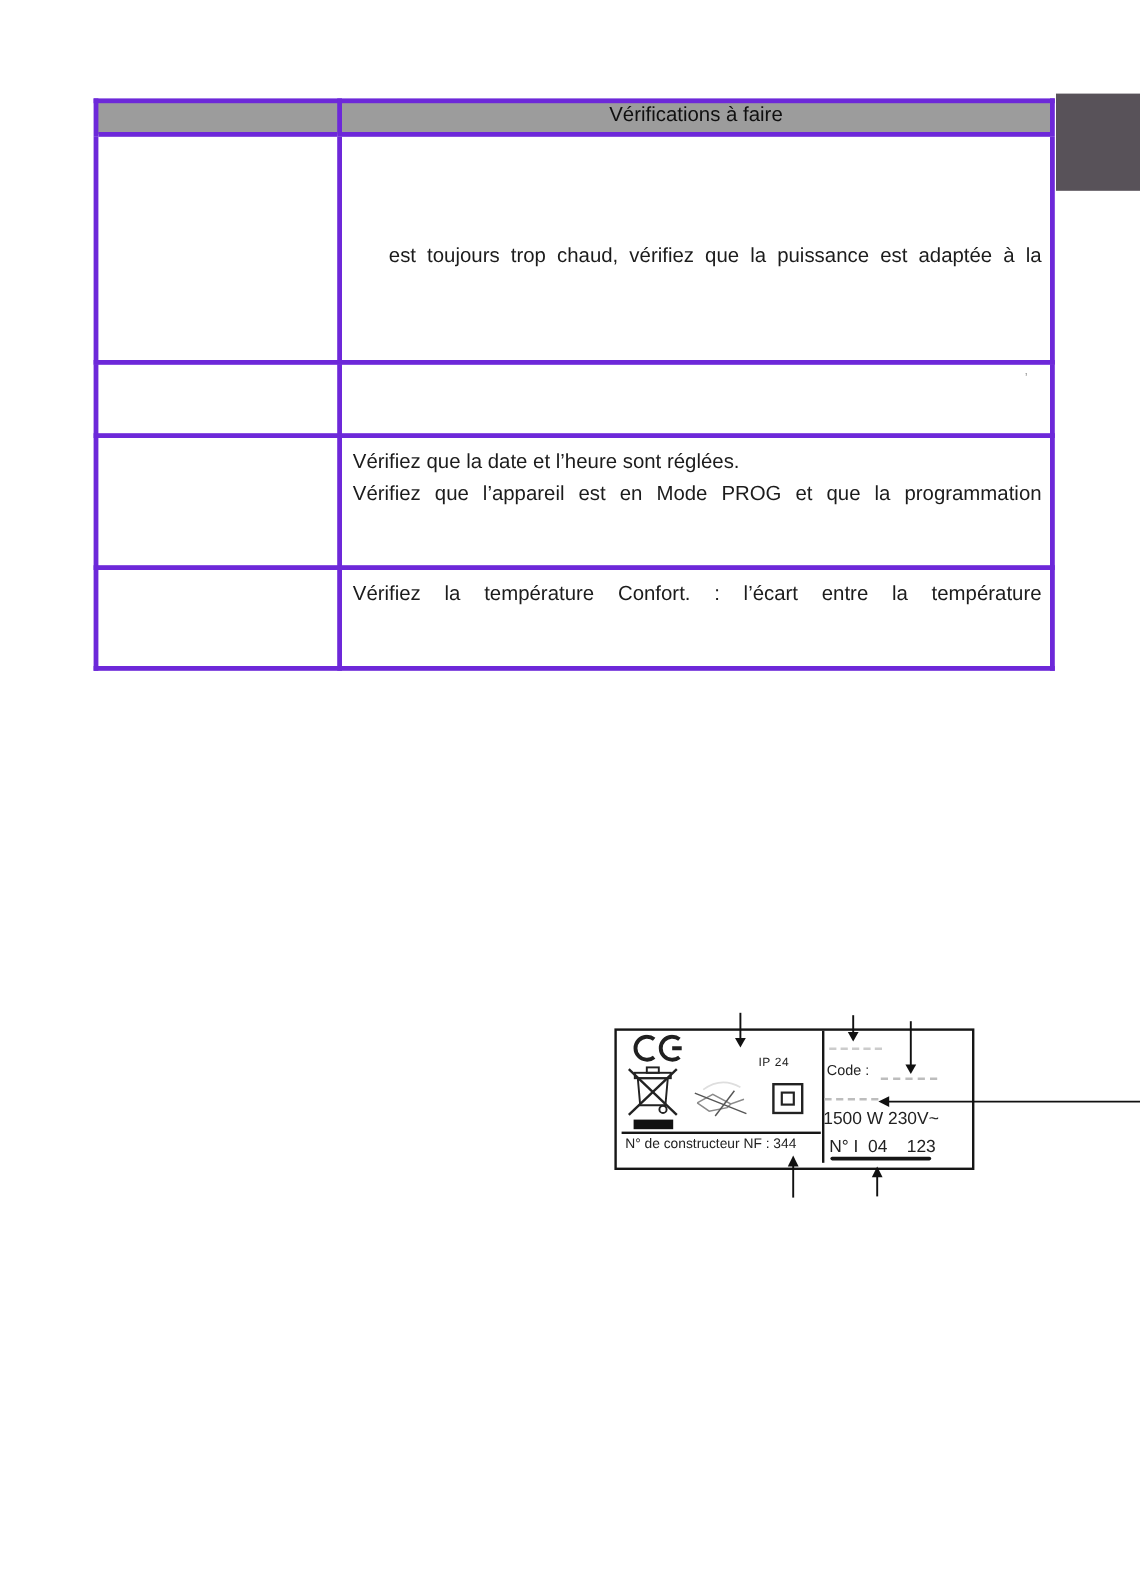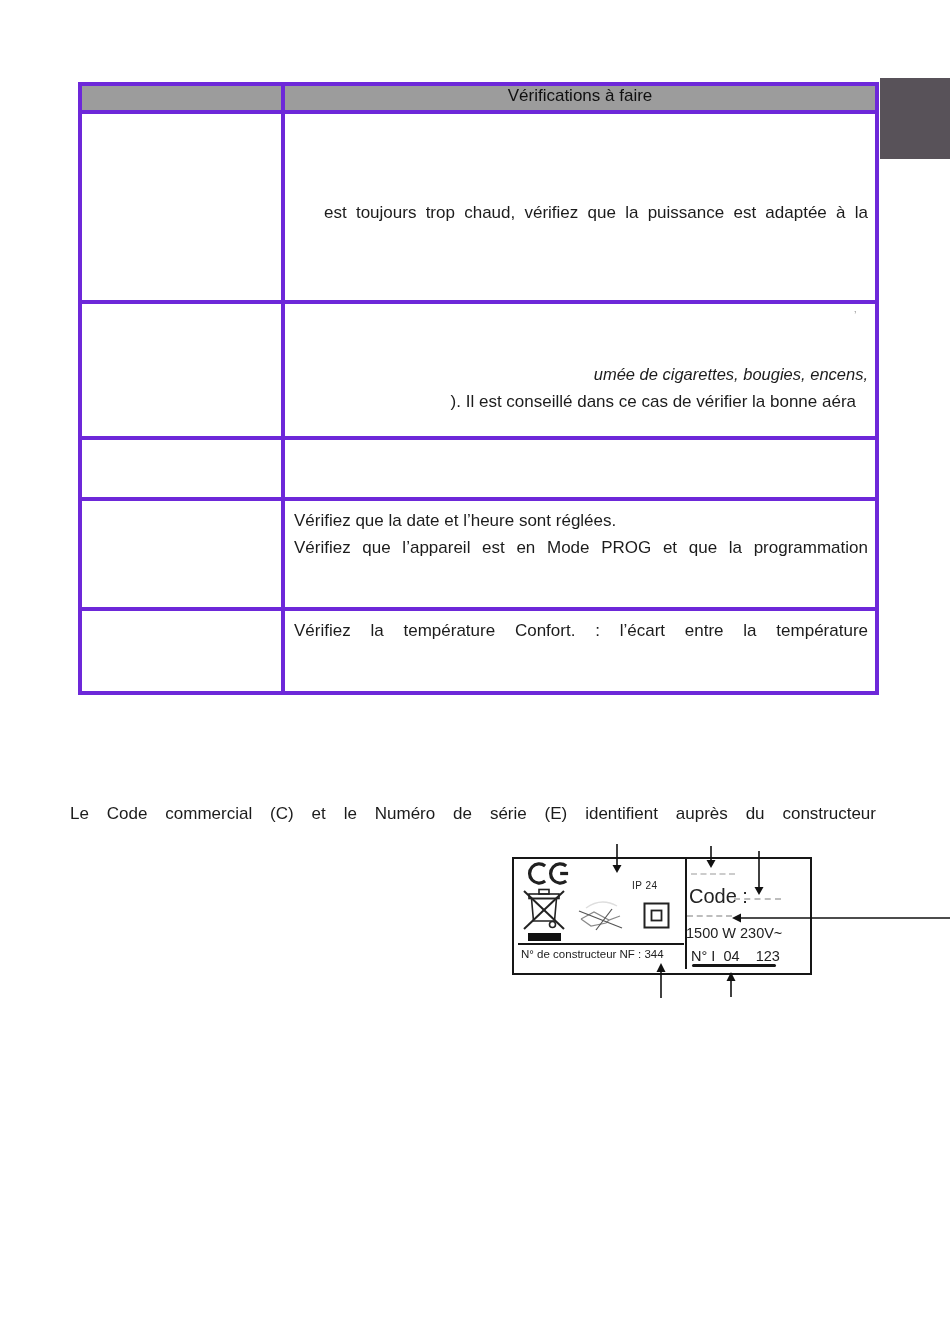--- a/index.html
+++ b/index.html
@@ -35,21 +35,21 @@
   .label-box{position:absolute;left:512px;top:857px;width:296px;height:114px;border:2px solid #161616;background:#fff;}
   .label-box .divider{position:absolute;left:171px;top:0;width:2px;height:110px;background:#161616;}
   .svgicon{position:absolute;}
   .ip{position:absolute;left:118px;top:21px;font-size:10px;letter-spacing:.5px;color:#222;}
   .hline{position:absolute;left:4px;top:84px;width:166px;height:2px;background:#161616;}
   .nf{position:absolute;left:7px;top:89px;font-size:11.5px;white-space:nowrap;color:#222;}
   .dash{position:absolute;border-top:2px dashed #bdbdbd;}
   .d1{left:177px;top:14px;width:44px;border-top-color:#cccccc;}
   .d2{left:220px;top:39px;width:47px;}
   .d3{left:173px;top:56px;width:45px;}
-  .codeLbl{position:absolute;left:175px;top:26px;font-size:20px;color:#222;}
+  .codeLbl{position:absolute;left:175px;top:26px;font-size:12px;color:#222;}
   .power{position:absolute;left:172px;top:66px;font-size:14.5px;white-space:pre;color:#222;}
   .serial{position:absolute;left:177px;top:89px;font-size:14.5px;white-space:pre;color:#222;text-align:right;}
   .underline{position:absolute;left:178px;top:105px;width:84px;height:2.5px;background:#161616;border-radius:2px;}
 
   .arrows{position:absolute;left:500px;top:840px;width:450px;height:170px;pointer-events:none;}
 </style>
 </head>
 <body>
 
 <div class="page">
@@ -71,29 +71,20 @@
     </thead>
     <tbody>
       <tr class="r0">
         <td></td>
         <td>
           <div class="cell pt-big">
               <div class="stretch">est toujours trop chaud, vérifiez que la puissance est adaptée à la</div>
             </div>
         </td>
       </tr>
-      <tr class="r1">
-        <td></td>
-        <td>
-          <div class="cell pt-mid right">
-            <div class="ital">umée de cigarettes, bougies, encens,</div>
-            <div class="inset-r">). Il est conseillé dans ce cas de vérifier la bonne aéra</div>
-          </div>
-        </td>
-      </tr>
       <tr class="r2">
         <td></td>
         <td></td>
       </tr>
       <tr class="r3">
         <td></td>
         <td>
           <div class="cell pt-sm">
             <div>Vérifiez que la date et l’heure sont réglées.</div>
             <div class="stretch">Vérifiez que l’appareil est en Mode PROG et que la programmation</div>
@@ -106,21 +97,20 @@
           <div class="cell pt-sm">
               <div class="stretch">Vérifiez la température Confort. : l’écart entre la température</div>
             </div>
         </td>
       </tr>
     </tbody>
   </table>
 
   <div class="stray">’</div>
 
-  <p class="para">Le Code commercial (C) et le Numéro de série (E) identifient auprès du constructeur</p>
 
   <div class="label-box">
     <div class="divider"></div>
 
     <svg class="svgicon" style="left:12px;top:3px;" width="44" height="23" viewBox="0 0 46 24">
       <path d="M20,4.2 A10,10 0 1 0 20,19.8" fill="none" stroke="#202020" stroke-width="3.4"></path>
       <path d="M42,4.2 A10,10 0 1 0 42,19.8" fill="none" stroke="#202020" stroke-width="3.4"></path>
       <line x1="35.7" y1="12" x2="44" y2="12" stroke="#202020" stroke-width="3.4"></line>
     </svg>
 

